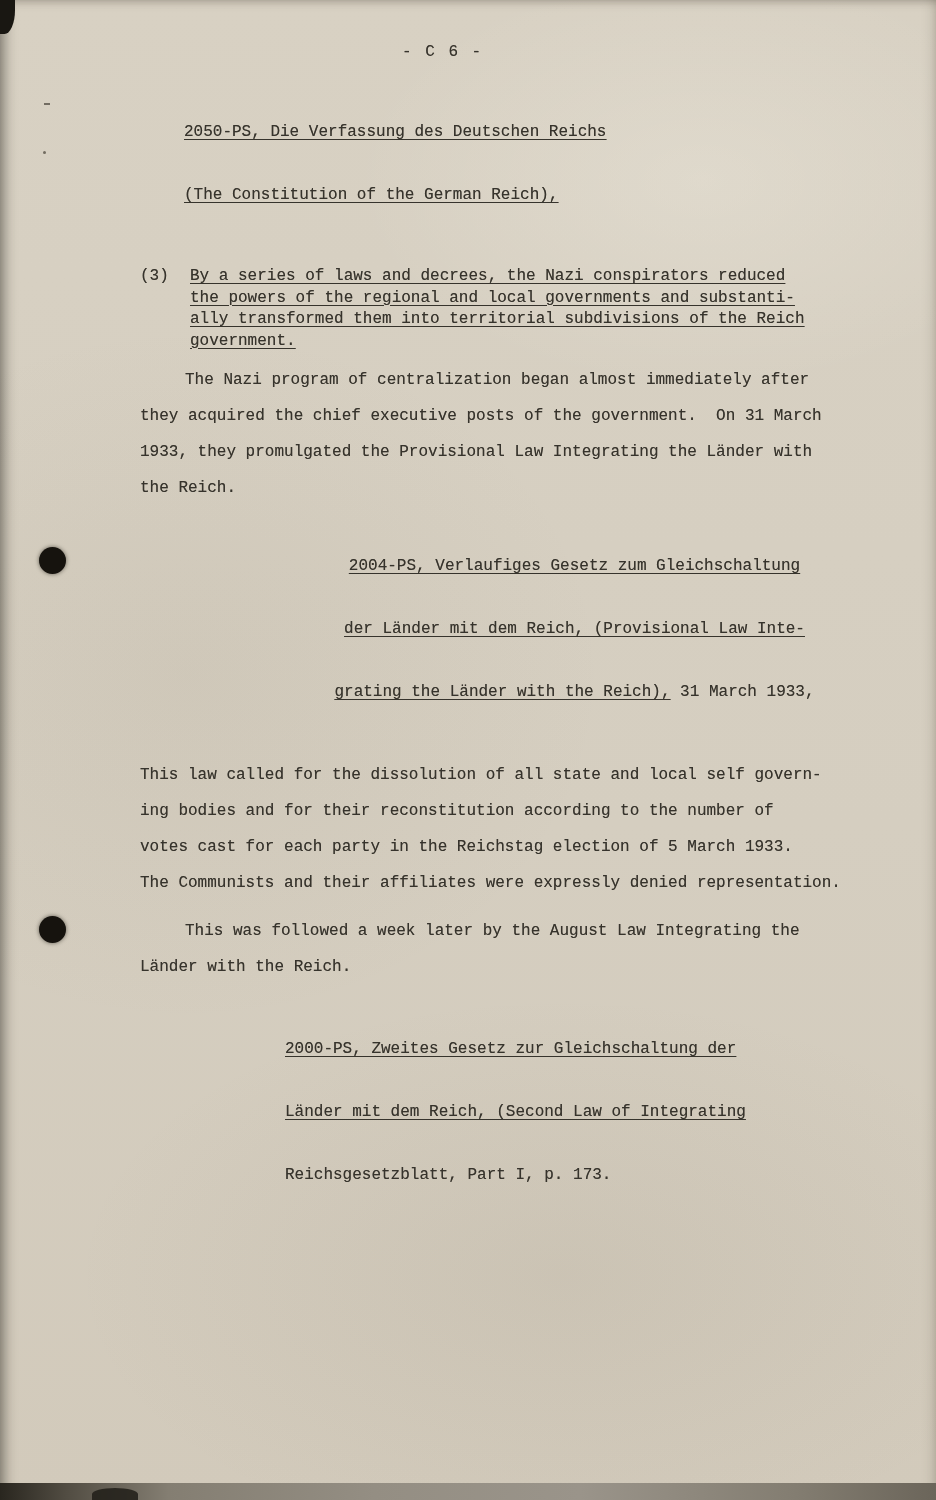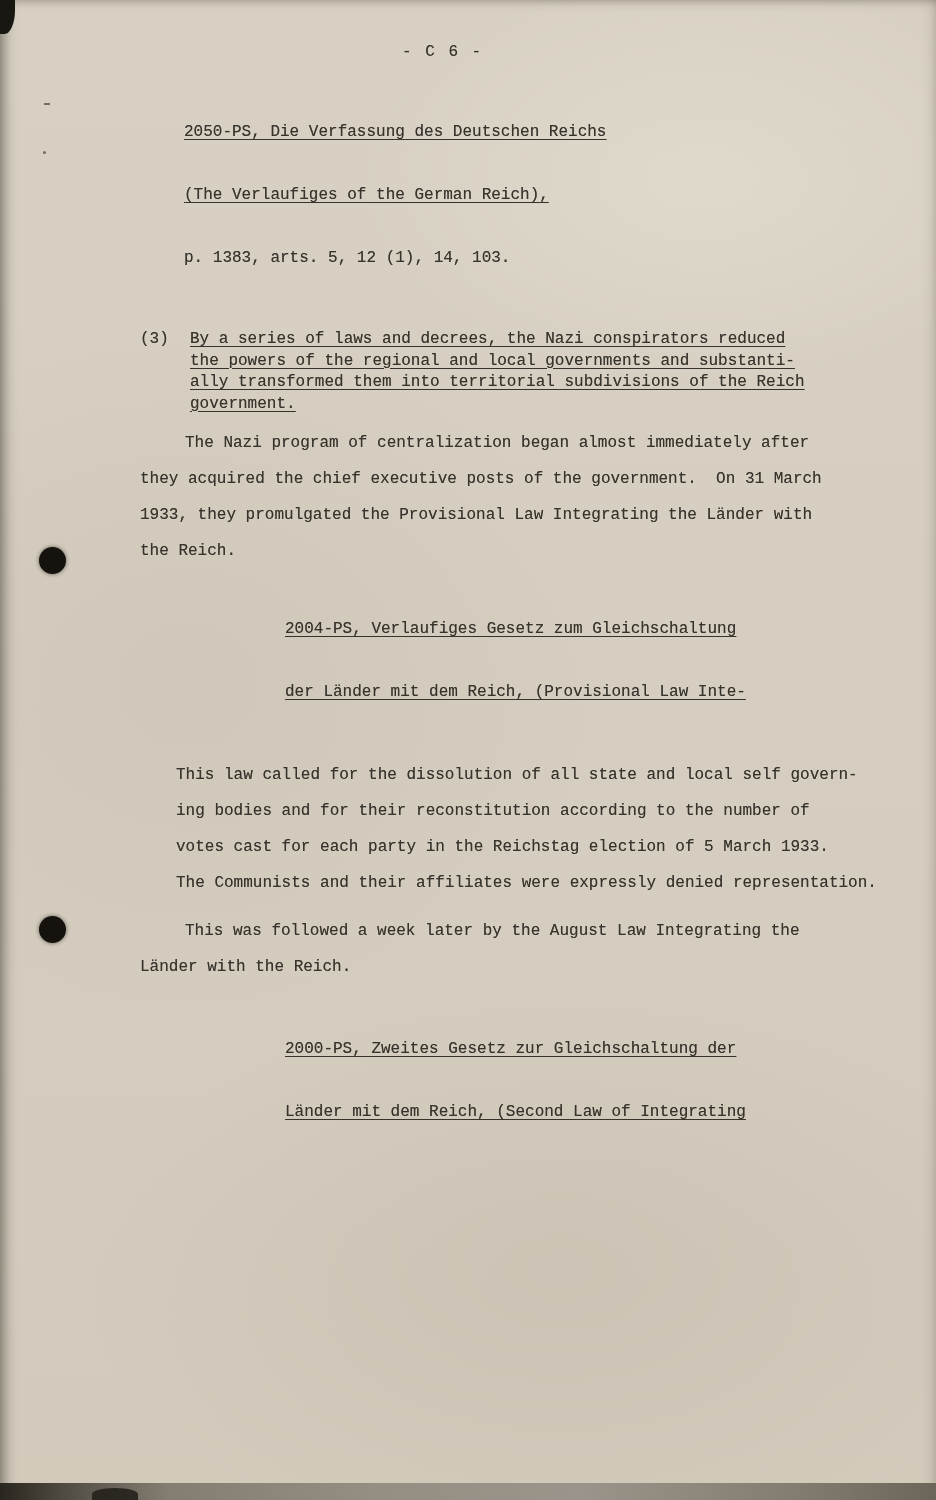--- a/index.html
+++ b/index.html
@@ -62,32 +62,32 @@
     margin-left: 262px;
     line-height: 20px;
     letter-spacing: 2px;
   }
   .cite {
     margin-left: 145px;
     line-height: 21px;
     white-space: pre;
   }
   .cite.c1 { margin-top: 18px; margin-left: 44px; }
-  .cite.c2 { margin-top: 8px; }
+  .cite.c2 { margin-top: 8px; text-align: center; }
   .cite.c3 { margin-top: 12px; }
   .heading3 {
     margin-top: 18px;
     position: relative;
     padding-left: 50px;
   }
   .hnum { position: absolute; left: 0; top: 0; line-height: 21.5px; }
   .htext { line-height: 21.5px; white-space: pre; }
   .para { line-height: 36px; white-space: pre; }
   .para.p1 { margin-top: 10px; }
-  .para.p2 { margin-top: 12px; margin-left: 36px; }
+  .para.p2 { margin-top: 12px; }
   .para.p3 { margin-top: 12px; }
   .para.p4 { margin-top: 10px; }
   .indent { text-indent: 45px; }
   .ul {
     text-decoration: underline;
     text-decoration-thickness: 1.2px;
     text-underline-offset: 3px;
   }
   .txt { text-shadow: 0 0 0.5px rgba(54,49,40,0.55); }
 </style>
@@ -100,53 +100,54 @@
 <div class="speck s2"></div>
 <div class="hole h1"></div>
 <div class="hole h2"></div>
 
 <div class="content txt">
 
   <div class="page-header">- C 6 -</div>
 
   <div class="cite c1">
     <div><span class="ul">2050-PS, Die Verfassung des Deutschen Reichs</span><span></span></div>
-    <div><span class="ul">(The Verlaufiges of the German Reich),</span><span></span></div>
-    <div><span class="ul"></span><span>p. 1383, arts. 5, 12 (1), 14, 103.</span></div>
+    <div><span class="ul">(The Constitution of the German Reich),</span><span></span></div>
   </div>
 
   <div class="heading3">
     <span class="hnum">(3)</span>
     <div class="htext ul">By a series of laws and decrees, the Nazi conspirators reduced
 the powers of the regional and local governments and substanti-
 ally transformed them into territorial subdivisions of the Reich
 government.</div>
   </div>
 
   <div class="para p1 indent">The Nazi program of centralization began almost immediately after
 they acquired the chief executive posts of the government.  On 31 March
 1933, they promulgated the Provisional Law Integrating the Länder with
 the Reich.</div>
 
   <div class="cite c2">
     <div><span class="ul">2004-PS, Verlaufiges Gesetz zum Gleichschaltung</span><span></span></div>
     <div><span class="ul">der Länder mit dem Reich, (Provisional Law Inte-</span><span></span></div>
+    <div><span class="ul">grating the Länder with the Reich),</span><span> 31 March 1933,</span></div>
   </div>
 
   <div class="para p2">This law called for the dissolution of all state and local self govern-
 ing bodies and for their reconstitution according to the number of
 votes cast for each party in the Reichstag election of 5 March 1933.
 The Communists and their affiliates were expressly denied representation.</div>
 
   <div class="para p3 indent">This was followed a week later by the August Law Integrating the
 Länder with the Reich.</div>
 
   <div class="cite c3">
     <div><span class="ul">2000-PS, Zweites Gesetz zur Gleichschaltung der</span><span></span></div>
     <div><span class="ul">Länder mit dem Reich, (Second Law of Integrating</span><span></span></div>
+    <div><span class="ul"></span><span>Reichsgesetzblatt, Part I, p. 173.</span></div>
   </div>
 
   <div class="para p4">
     
     
     
   </div>
 
 </div>
 

